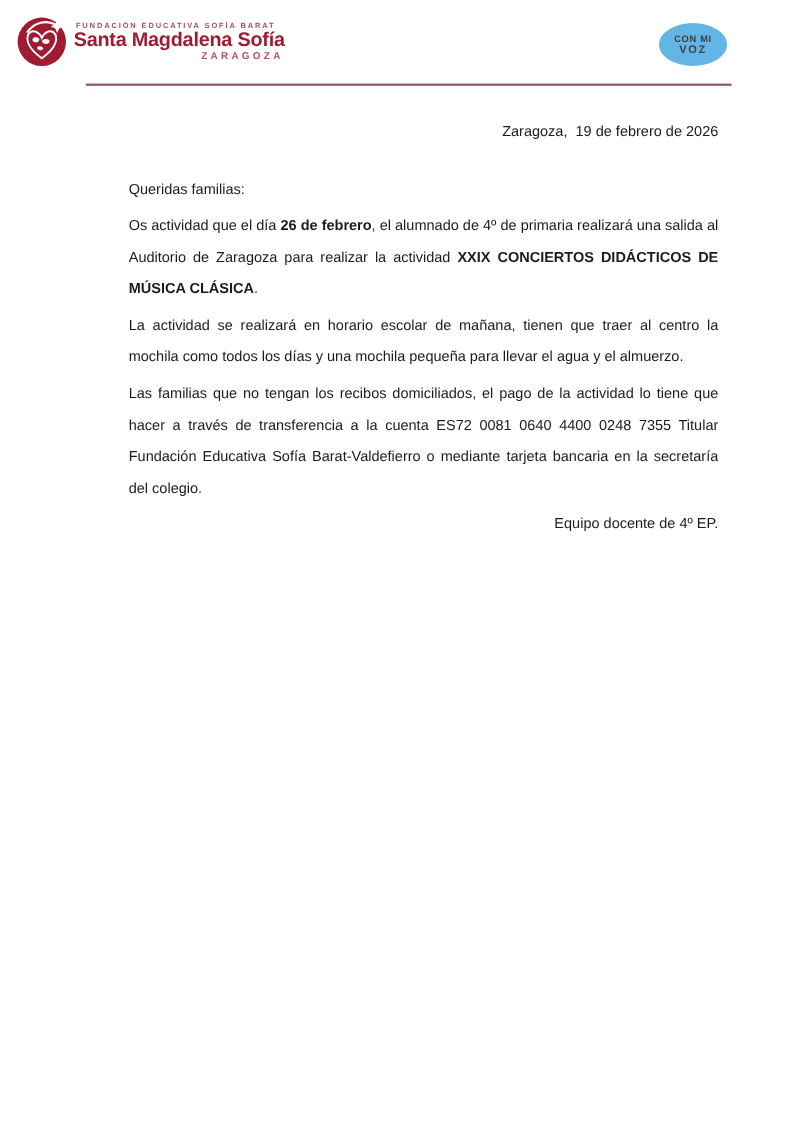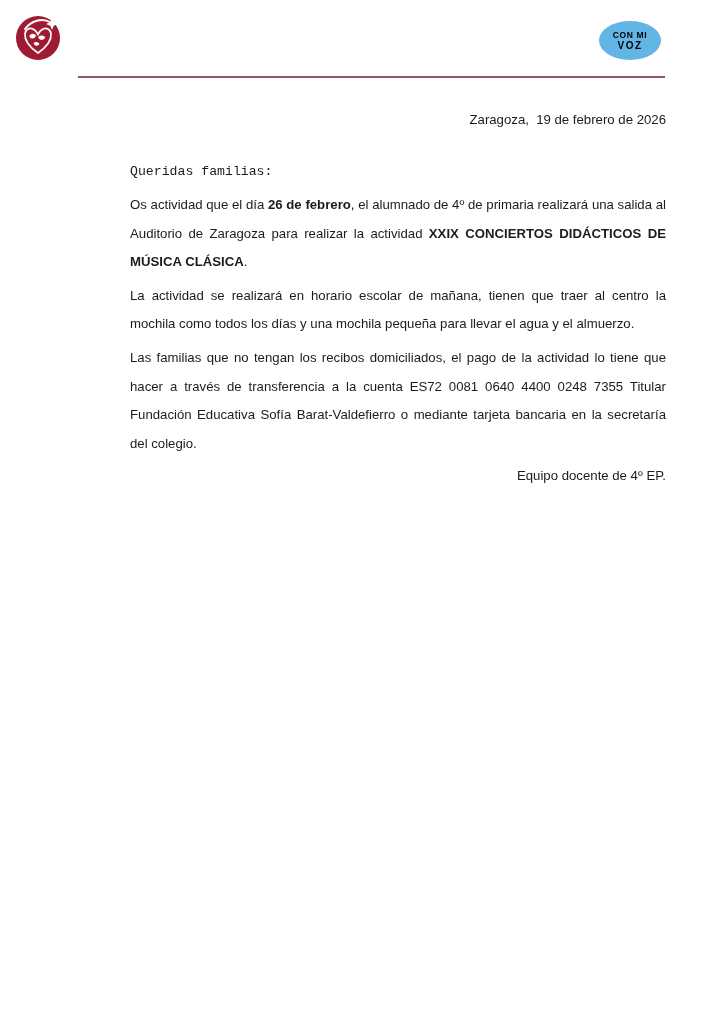--- a/index.html
+++ b/index.html
@@ -50,53 +50,53 @@
   }
 
   .program-logo {
     position: absolute;
     left: 599px;
     top: 21px;
     width: 62px;
     height: 39px;
     border-radius: 50%;
     background: #62b5e5;
-    color: #000000;
+    color: #404040;
     text-align: center;
     font-weight: bold;
     line-height: 1;
   }
   .program-logo .l1 { font-size: 8.5px; letter-spacing: 0.6px; margin-top: 10px; }
   .program-logo .l2 { font-size: 10px; letter-spacing: 1.5px; margin-top: 1px; }
 
   .header-rule {
     position: absolute;
     left: 78px;
     top: 76px;
     width: 587px;
     height: 1.5px;
     background: #91575e;
   }
 
   
   .letter {
     position: absolute;
-    left: 130px;
+    left: 117px;
     top: 110px;
     width: 536px;
     font-size: 13.2px;
     color: #1c1c1c;
   }
   .dateline {
     text-align: right;
     line-height: 20px;
     margin: 0 0 32px 0;
     white-space: pre-wrap;
   }
-  .salutation { line-height: 20px; margin: 0 0 9px 0; font-family: Liberation Mono, monospace; }
+  .salutation { line-height: 20px; margin: 0 0 9px 0; }
   p.body-par {
     text-align: justify;
     line-height: 28.6px;
     margin: 0 0 5px 0;
   }
   p.body-par strong { font-weight: bold; }
   .closing { margin: 22px 0 0 39px; line-height: 20px; }
   .signature { text-align: right; margin: 8px 0 16px 0; line-height: 20px; }
 </style>
 </head>
@@ -112,20 +112,25 @@
         <path d="M10 17 C 16 8.5, 27 5.5, 36 10.5" stroke="#ffffff" stroke-width="2" fill="none" stroke-linecap="round"></path>
 
         <path d="M37 6 l1.8 4.2 L43 12 l-4.2 1.8 L37 18 l-1.8 -4.2 L31 12 l4.2 -1.8 Z" fill="#ffffff"></path>
 
         <path d="M23 41 C 14 34.5, 9.3 28.5, 10 21.8 C 10.5 17.6, 14 15.4, 17.4 16.8 C 19.9 17.8, 22 20.3, 23 22.4 C 24 20.3, 26.1 17.8, 28.6 16.8 C 32 15.4, 35.5 17.6, 36 21.8 C 36.7 28.5, 32 34.5, 23 41 Z" fill="none" stroke="#ffffff" stroke-width="1.7"></path>
 
         <path d="M14.5 23.5 q2 -2.5 4.5 -1.5 q2.5 0.8 1.5 2.8 q-1 2 -3.5 1.7 q-2.8 -0.4 -2.5 -3 Z" fill="#ffffff"></path>
         <path d="M23.5 24.5 q3 -1.8 5.5 -0.5 q2 1.2 0.5 2.8 q-2 1.8 -4.5 0.8 q-2.2 -1 -1.5 -3.1 Z" fill="#ffffff"></path>
         <path d="M19 30.5 q2.5 -1 4.5 0.2 q1.5 1 0.2 2.2 q-1.8 1.4 -3.8 0.4 q-1.8 -1 -0.9 -2.8 Z" fill="#ffffff"></path>
       </svg>
+    </span>
+    <span class="school-logo-text">
+      <span class="foundation-line" style="display:block">FUNDACIÓN EDUCATIVA SOFÍA BARAT</span>
+      <span class="school-name" style="display:block">Santa Magdalena Sofía</span>
+      <span class="school-city" style="display:block">ZARAGOZA</span>
     </span>
   </div>
 
   <div class="program-logo">
     <div class="l1">CON MI</div>
     <div class="l2">VOZ</div>
   </div>
 
   <div class="header-rule"></div>
 

